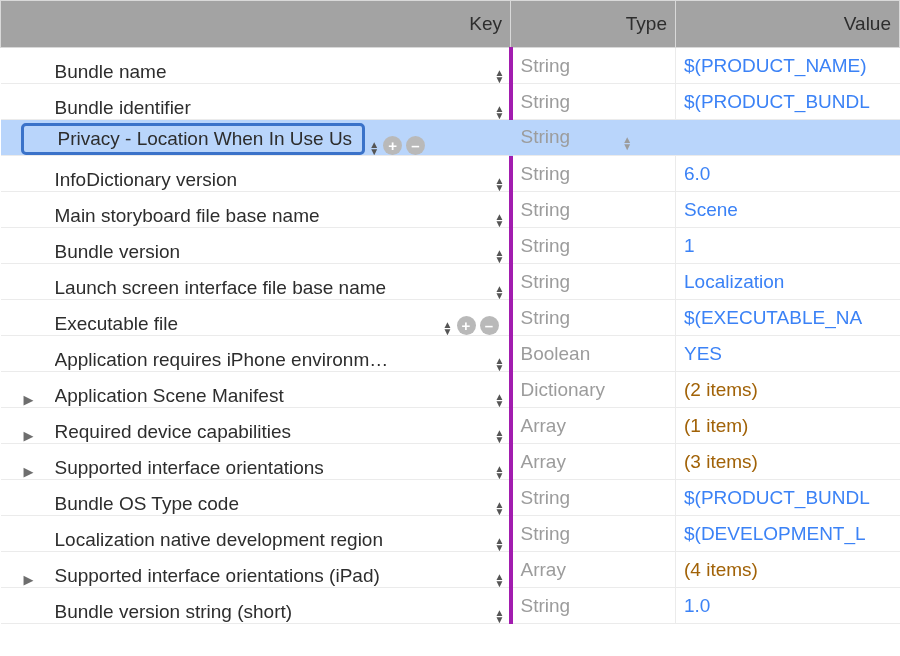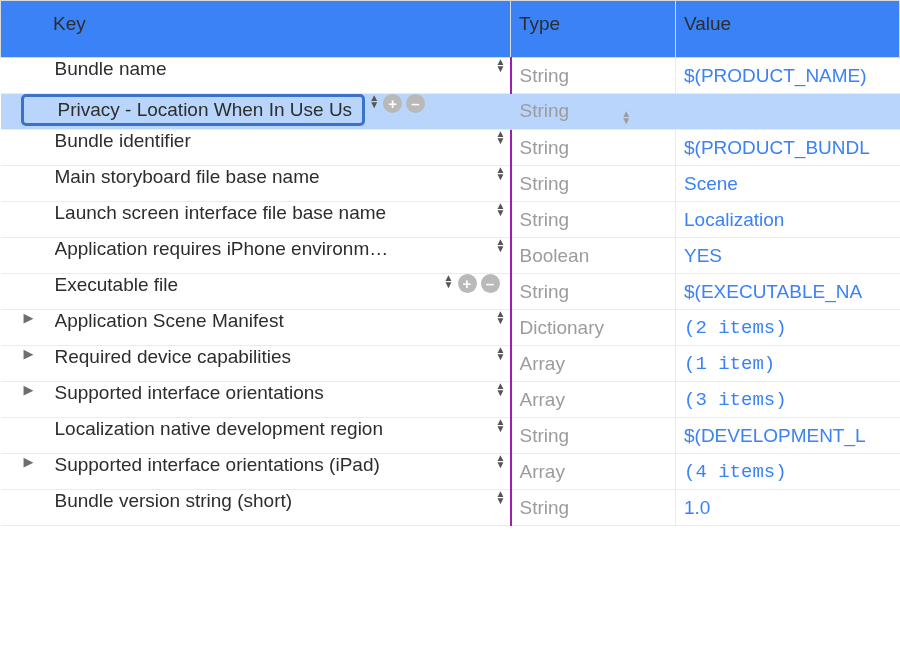--- a/index.html
+++ b/index.html
@@ -17,46 +17,47 @@
     width: 100%;
     border-collapse: collapse;
     table-layout: fixed;
   }
   .col-key { width: 510px; }
   .col-type { width: 165px; }
   .col-value { width: auto; }
 
   
   .hdr td {
-    background: #3b82f6;
+    background: #a3a3a3;
     border-top: 1px solid #d9d9d9;
     border-bottom: 1px solid #d9d9d9;
     border-right: 1px solid #d9d9d9;
-    padding: 12px 8px 22px 8px;
+    padding: 12px 8px 12px 8px;
     font-weight: 400;
     color: #2d2d2d;
     white-space: nowrap;
+    text-align: right;
   }
   .hdr td:first-child { padding-left: 52px; border-left: 1px solid #d9d9d9; }
 
   
   tr.row td {
     border-bottom: 1px solid #ebebeb;
     padding: 0;
     height: 36px;
     vertical-align: middle;
     white-space: nowrap;
     overflow: hidden;
   }
   tr.row td.type-cell,
   tr.row td.value-cell { padding-left: 8px; }
 
   .key-cell-inner {
     display: flex;
-    align-items: flex-start;
+    align-items: flex-end;
     height: 100%;
     padding-left: 22px; 
   }
   .disclosure {
     width: 16px;
     display: inline-flex;
     justify-content: center;
     color: #6e6e6e;
     font-size: 13px;
     margin-right: 2px;
@@ -92,23 +93,23 @@
   .circ {
     width: 19px; height: 19px;
     border-radius: 50%;
     background: #b9b9b9;
     color: #fff;
     display:inline-flex; align-items:center; justify-content:center;
     font-size: 15px; font-weight: 700;
     line-height: 1;
   }
 
-  .type-cell { color: #9c9c9c; border-left: 2px solid #a21caf; }
+  .type-cell { color: #9c9c9c; border-left: 4px solid #a21caf; }
   .value-cell { color: #3b82f6; border-left: 1px solid #ebebeb; }
-  .value-cell.muted { color: #3b82f6; font-family: Liberation Mono, monospace; }
+  .value-cell.muted { color: #a16207; }
 
   
   tr.row.selected td { background: #b9d5fb; }
   tr.row.selected .type-cell,
   tr.row.selected .value-cell { border-left-color: #b9d5fb; }
 
   .sel-edit-box {
     border: 3px solid #3a72c9;
     border-radius: 5px;
     background: #b9d5fb;
@@ -153,20 +154,35 @@
             <span class="key-text">Bundle name</span>
             <span class="stepper">
               <span>▲</span>
               <span>▼</span>
             </span>
           </div>
         </td>
         <td class="type-cell"><span>String</span></td>
         <td class="value-cell"><span>$(PRODUCT_NAME)</span></td>
       </tr>
+      <tr class="row">
+        <td>
+          <div class="key-cell-inner">
+            <span class="disclosure hidden">▶</span>
+            <span class="indent"></span>
+            <span class="key-text">Bundle identifier</span>
+            <span class="stepper">
+              <span>▲</span>
+              <span>▼</span>
+            </span>
+          </div>
+        </td>
+        <td class="type-cell"><span>String</span></td>
+        <td class="value-cell"><span>$(PRODUCT_BUNDL</span></td>
+      </tr>
       <tr class="row selected">
         <td>
           <div class="key-cell-inner">
             <span class="sel-edit-box">
               <span class="disclosure hidden">▶</span>
               <span class="indent"></span>
               <span class="key-text">Privacy - Location When In Use Us</span>
             </span>
             <span class="stepper">
               <span>▲</span>
@@ -182,29 +198,29 @@
             <span>▲</span>
             <span>▼</span>
           </span></td>
         <td class="value-cell"><span></span></td>
       </tr>
       <tr class="row">
         <td>
           <div class="key-cell-inner">
             <span class="disclosure hidden">▶</span>
             <span class="indent"></span>
-            <span class="key-text">Bundle identifier</span>
-            <span class="stepper">
-              <span>▲</span>
-              <span>▼</span>
-            </span>
-          </div>
-        </td>
-        <td class="type-cell"><span>String</span></td>
-        <td class="value-cell"><span>$(PRODUCT_BUNDL</span></td>
+            <span class="key-text">InfoDictionary version</span>
+            <span class="stepper">
+              <span>▲</span>
+              <span>▼</span>
+            </span>
+          </div>
+        </td>
+        <td class="type-cell"><span>String</span></td>
+        <td class="value-cell"><span>6.0</span></td>
       </tr>
       <tr class="row">
         <td>
           <div class="key-cell-inner">
             <span class="disclosure hidden">▶</span>
             <span class="indent"></span>
             <span class="key-text">Main storyboard file base name</span>
             <span class="stepper">
               <span>▲</span>
               <span>▼</span>
@@ -212,44 +228,44 @@
           </div>
         </td>
         <td class="type-cell"><span>String</span></td>
         <td class="value-cell"><span>Scene</span></td>
       </tr>
       <tr class="row">
         <td>
           <div class="key-cell-inner">
             <span class="disclosure hidden">▶</span>
             <span class="indent"></span>
+            <span class="key-text">Bundle version</span>
+            <span class="stepper">
+              <span>▲</span>
+              <span>▼</span>
+            </span>
+          </div>
+        </td>
+        <td class="type-cell"><span>String</span></td>
+        <td class="value-cell"><span>1</span></td>
+      </tr>
+      <tr class="row">
+        <td>
+          <div class="key-cell-inner">
+            <span class="disclosure hidden">▶</span>
+            <span class="indent"></span>
             <span class="key-text">Launch screen interface file base name</span>
             <span class="stepper">
               <span>▲</span>
               <span>▼</span>
             </span>
           </div>
         </td>
         <td class="type-cell"><span>String</span></td>
         <td class="value-cell"><span>Localization</span></td>
-      </tr>
-      <tr class="row">
-        <td>
-          <div class="key-cell-inner">
-            <span class="disclosure hidden">▶</span>
-            <span class="indent"></span>
-            <span class="key-text">Application requires iPhone environm…</span>
-            <span class="stepper">
-              <span>▲</span>
-              <span>▼</span>
-            </span>
-          </div>
-        </td>
-        <td class="type-cell"><span>Boolean</span></td>
-        <td class="value-cell"><span>YES</span></td>
       </tr>
       <tr class="row">
         <td>
           <div class="key-cell-inner">
             <span class="disclosure hidden">▶</span>
             <span class="indent"></span>
             <span class="key-text">Executable file</span>
             <span class="stepper">
               <span>▲</span>
               <span>▼</span>
@@ -259,20 +275,35 @@
               <span class="circ">–</span>
             </span>
           </div>
         </td>
         <td class="type-cell"><span>String</span></td>
         <td class="value-cell"><span>$(EXECUTABLE_NA</span></td>
       </tr>
       <tr class="row">
         <td>
           <div class="key-cell-inner">
+            <span class="disclosure hidden">▶</span>
+            <span class="indent"></span>
+            <span class="key-text">Application requires iPhone environm…</span>
+            <span class="stepper">
+              <span>▲</span>
+              <span>▼</span>
+            </span>
+          </div>
+        </td>
+        <td class="type-cell"><span>Boolean</span></td>
+        <td class="value-cell"><span>YES</span></td>
+      </tr>
+      <tr class="row">
+        <td>
+          <div class="key-cell-inner">
             <span class="disclosure">▶</span>
             <span class="indent"></span>
             <span class="key-text">Application Scene Manifest</span>
             <span class="stepper">
               <span>▲</span>
               <span>▼</span>
             </span>
           </div>
         </td>
         <td class="type-cell"><span>Dictionary</span></td>
@@ -306,20 +337,35 @@
           </div>
         </td>
         <td class="type-cell"><span>Array</span></td>
         <td class="value-cell muted"><span>(3 items)</span></td>
       </tr>
       <tr class="row">
         <td>
           <div class="key-cell-inner">
             <span class="disclosure hidden">▶</span>
             <span class="indent"></span>
+            <span class="key-text">Bundle OS Type code</span>
+            <span class="stepper">
+              <span>▲</span>
+              <span>▼</span>
+            </span>
+          </div>
+        </td>
+        <td class="type-cell"><span>String</span></td>
+        <td class="value-cell"><span>$(PRODUCT_BUNDL</span></td>
+      </tr>
+      <tr class="row">
+        <td>
+          <div class="key-cell-inner">
+            <span class="disclosure hidden">▶</span>
+            <span class="indent"></span>
             <span class="key-text">Localization native development region</span>
             <span class="stepper">
               <span>▲</span>
               <span>▼</span>
             </span>
           </div>
         </td>
         <td class="type-cell"><span>String</span></td>
         <td class="value-cell"><span>$(DEVELOPMENT_L</span></td>
       </tr>

